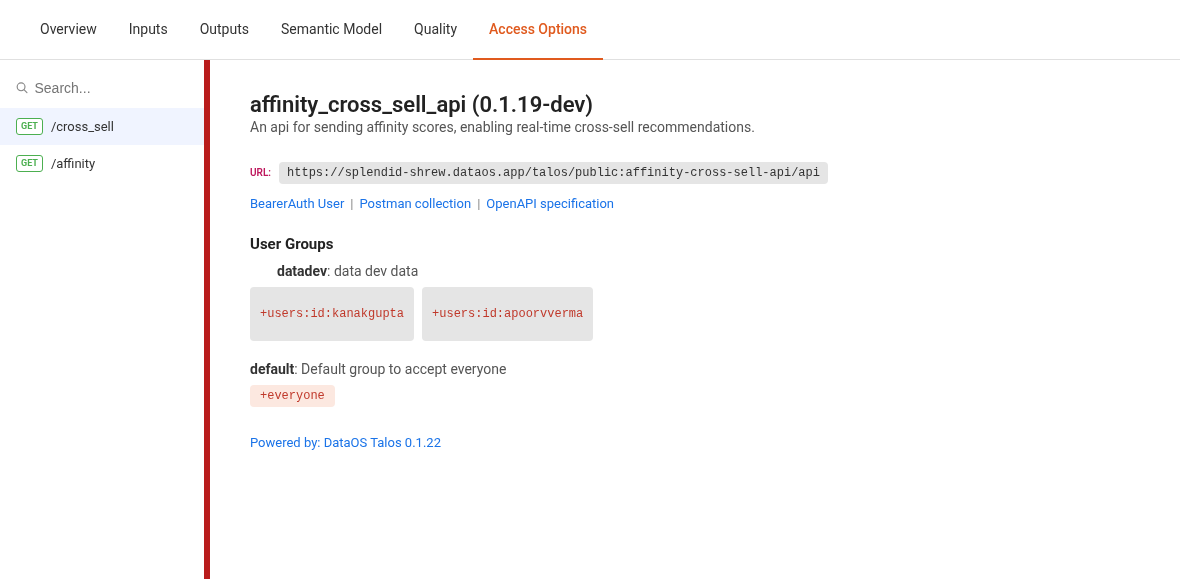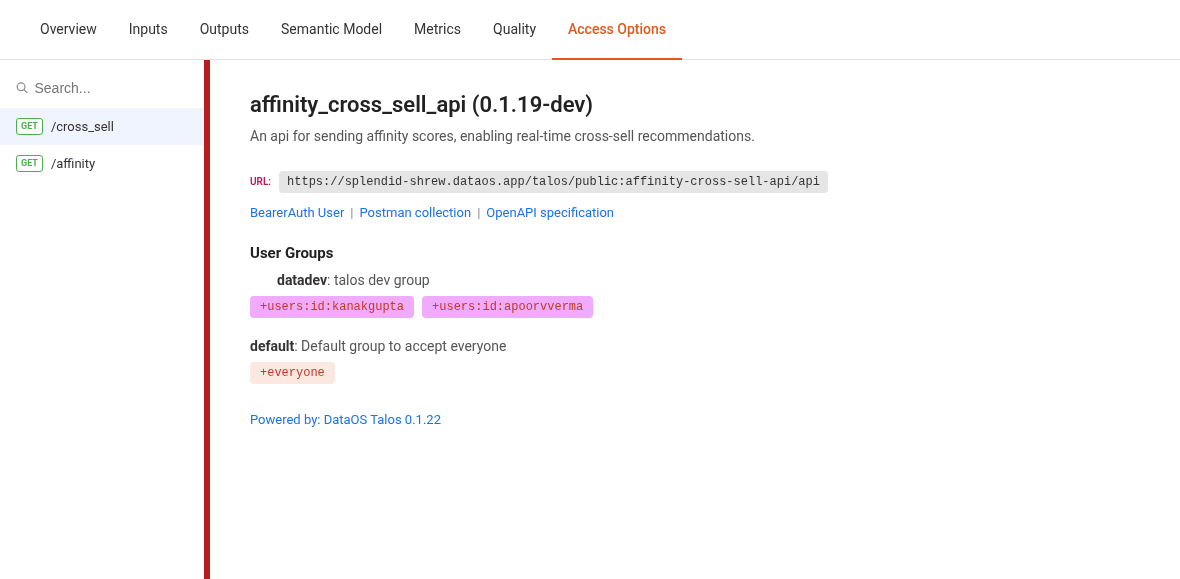--- a/index.html
+++ b/index.html
@@ -90,21 +90,21 @@
     .content {
       flex: 1;
       padding: 32px 40px;
       overflow-y: auto;
     }
 
     .api-title {
       font-size: 22px;
       font-weight: 600;
       color: #222;
-      margin-bottom: 9px;
+      margin-bottom: 0;
     }
     .api-description {
       font-size: 14px;
       color: #555;
       margin-bottom: 24px;
       line-height: 1.5;
     }
 
     .section-title {
       font-size: 15px;
@@ -167,23 +167,23 @@
 
     .tags-row {
       display: flex;
       gap: 8px;
       margin-top: 8px;
       flex-wrap: wrap;
     }
     .user-tag {
       font-family: 'Courier New', Courier, monospace;
       font-size: 12px;
-      background: #f0abfc;
+      background: #e5e5e5;
       color: #c0392b;
-      padding: 4px 10px;
+      padding: 20px 10px;
       border-radius: 4px;
       border: none;
     }
 
     .default-section { margin-bottom: 20px; }
     .default-text {
       font-size: 14px;
       color: #555;
       margin-bottom: 8px;
     }
@@ -210,21 +210,20 @@
   </style>
 </head>
 <body>
 
 <nav class="top-nav">
 
 <div class="nav-item">Overview</div>
     <div class="nav-item">Inputs</div>
     <div class="nav-item">Outputs</div>
     <div class="nav-item">Semantic Model</div>
-    <div class="nav-item">Metrics</div>
     <div class="nav-item">Quality</div>
     <div class="nav-item active">Access Options</div>
   </nav>
 
 <div class="main-layout">
 
   <aside class="sidebar">
     <div class="search-container">
       <svg class="search-icon-svg" viewBox="0 0 16 16" fill="none" xmlns="http://www.w3.org/2000/svg">
         <circle cx="6.5" cy="6.5" r="5" stroke="#888" stroke-width="1.5"></circle>
@@ -260,21 +259,21 @@
         <span class="links-separator">|</span>
         <a>OpenAPI specification</a>
       </div>
     </div>
 
     <div class="user-groups-section">
       <div class="section-title">User Groups</div>
 
       <div class="group-block">
         <div>
-          <span class="group-name">datadev</span><span class="group-desc">: talos dev group</span>
+          <span class="group-name">datadev</span><span class="group-desc">: data dev data</span>
         </div>
         <div class="tags-row">
           <span class="user-tag">+users:id:kanakgupta</span>
           <span class="user-tag">+users:id:apoorvverma</span>
         </div>
       </div>
     </div>
 
     <div class="default-section">
       <div class="default-text">

